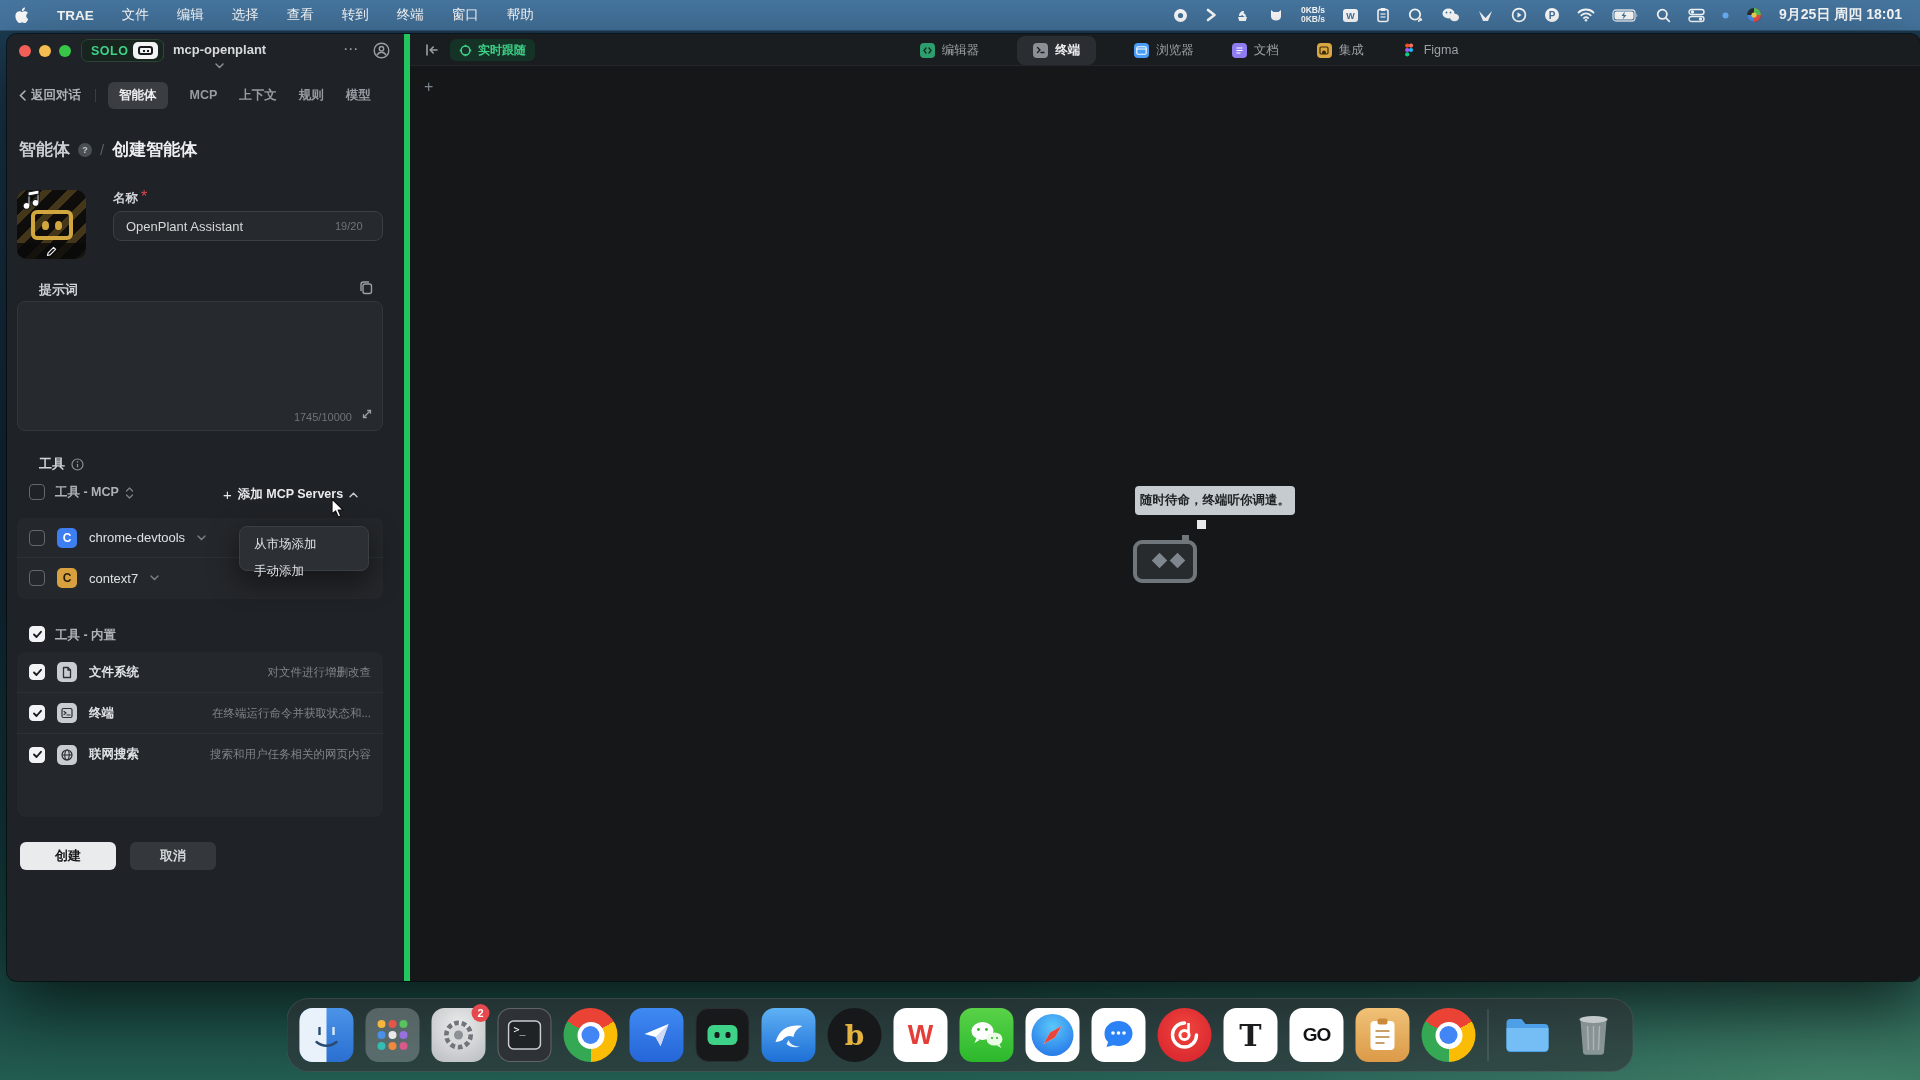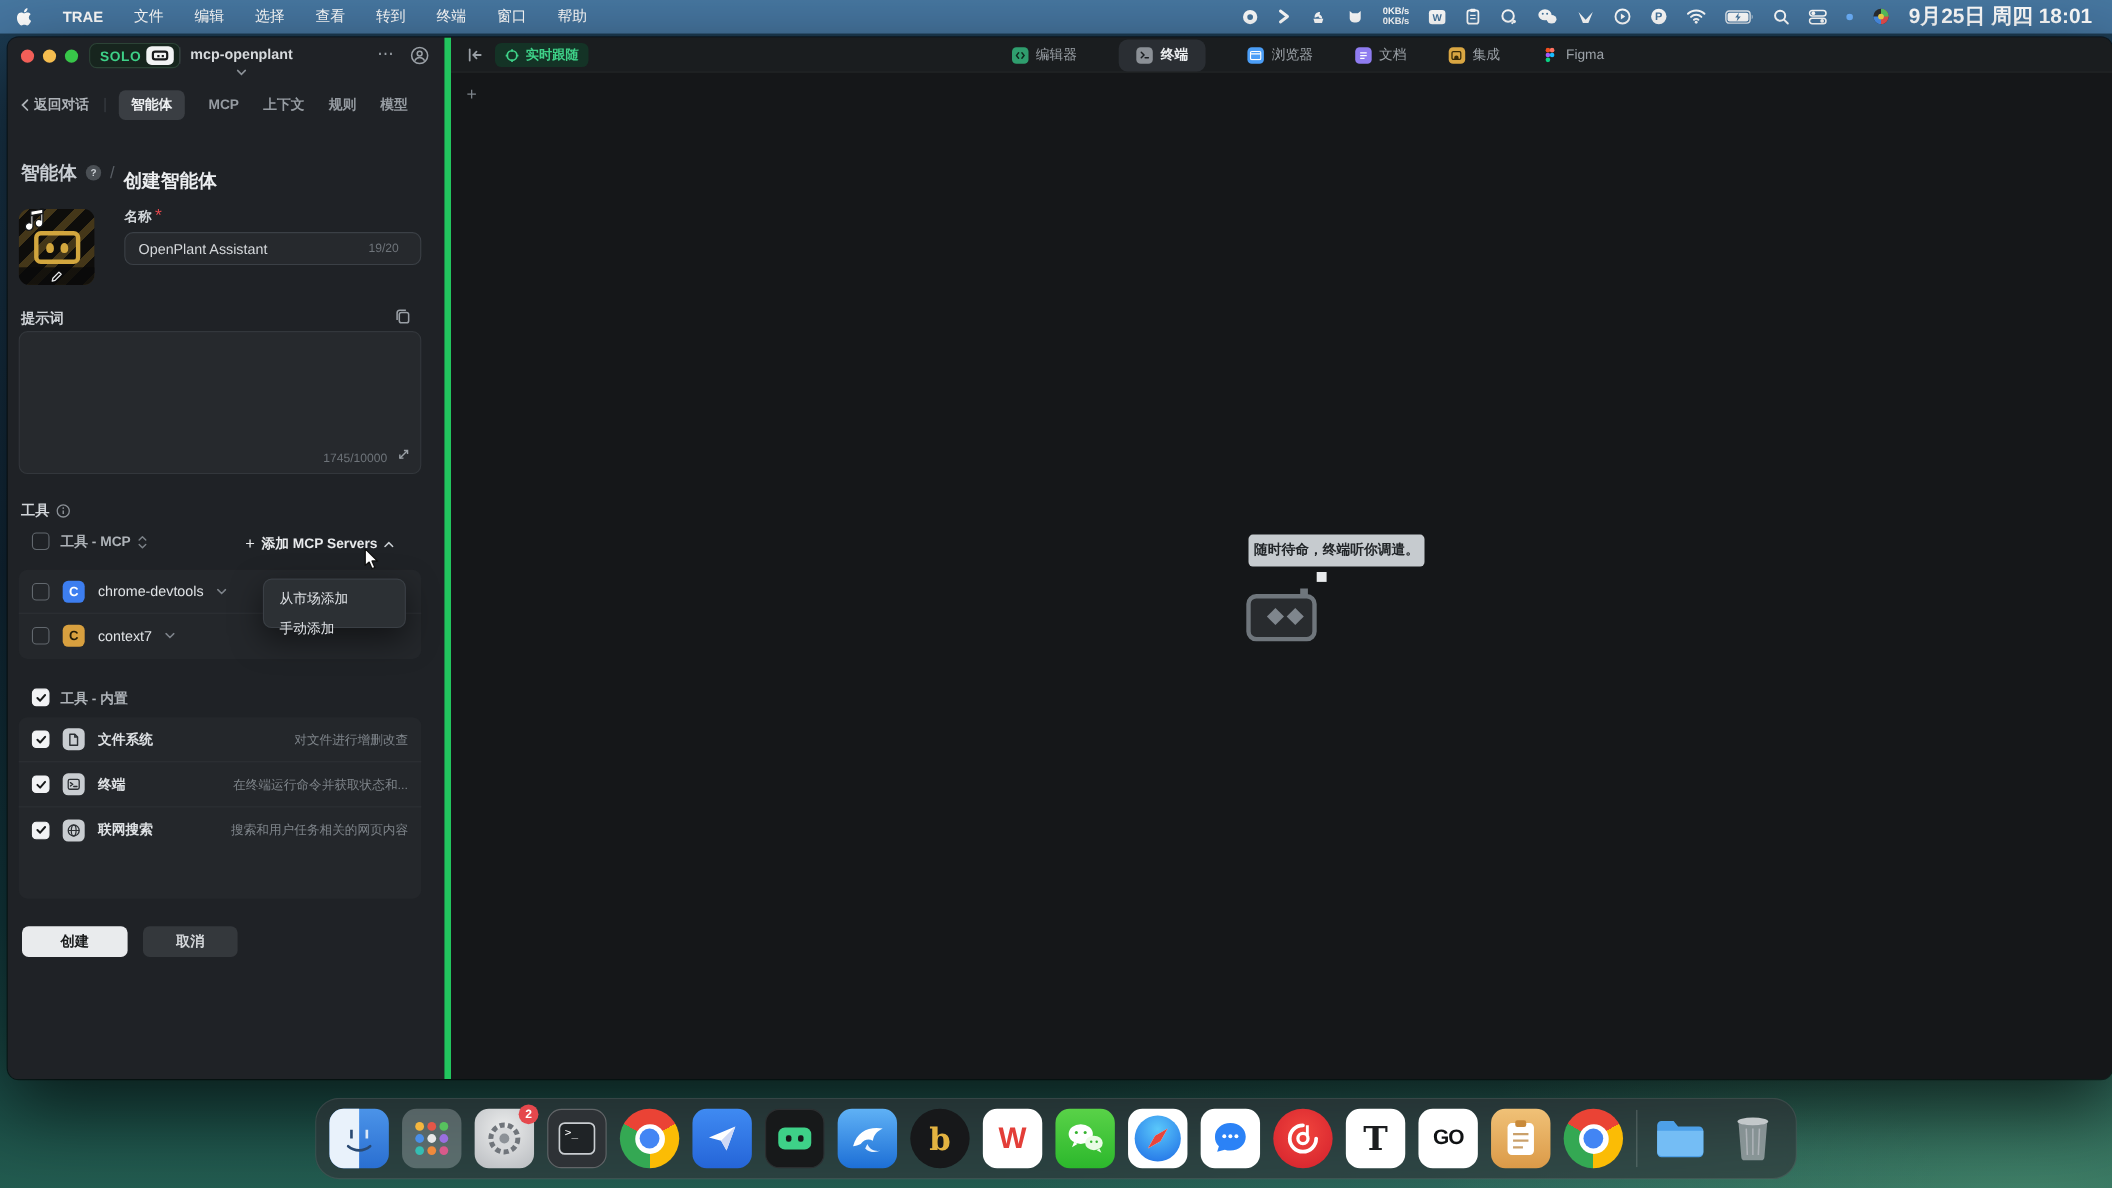--- a/index.html
+++ b/index.html
@@ -14,60 +14,60 @@
       linear-gradient(180deg,#4a7ba6 0px,#44749e 30px,#1c3b52 31px,#12293a 520px,#133c41 840px,#1d5149 1020px,#235c50 1080px);
   }
   
   .menubar { left:0; top:0; width:1920px; height:30px; background:rgba(70,118,160,.92);
     display:flex; align-items:center; color:#fff; font-size:13.5px; }
   .menubar .mitem { padding:0 14px; height:30px; display:flex; align-items:center; }
   .menubar .appname { font-weight:bold; }
   .mright { margin-left:auto; display:flex; align-items:center; gap:9px; padding-right:14px; }
   .mi { height:18px; display:flex; align-items:center; justify-content:center; padding:0 4px; }
   .netspeed { font-size:8.5px; line-height:9px; text-align:right; color:#fff; font-weight:bold; }
-  .mtime { font-size:19px; font-weight:bold; white-space:nowrap; padding-left:4px; }
+  .mtime { font-size:14px; font-weight:bold; white-space:nowrap; padding-left:4px; }
   
   .window { left:7px; top:34px; width:1913px; height:947px; border-radius:10px; overflow:hidden;
     background:#1e2124; box-shadow:0 24px 70px rgba(0,0,0,.65), 0 0 0 1px rgba(0,0,0,.55); }
   .leftcol { left:0; top:0; width:397px; height:947px; background:#1f2226; }
   .rightcol { left:397px; top:0; width:1516px; height:1070px; background:#151719; border-left:6px solid #22c55e; }
   .rheader { left:0; top:0; width:100%; height:32px; background:#1a1d1f; border-bottom:1px solid #232629; }
   .light { width:12px; height:12px; border-radius:50%; }
   .solo-badge { left:74px; top:5px; height:23px; display:flex; align-items:center; gap:5px;
     background:#17251e; border:1px solid #2c4336; border-radius:7px; padding:0 5px 0 9px; }
   .solo-txt { color:#3ed188; font-weight:bold; font-size:12.5px; letter-spacing:.5px; }
   .robot-chip { width:25px; height:17px; background:#f2f3f4; border-radius:5px; display:flex; align-items:center; justify-content:center; }
   .robot-face { width:15px; height:9px; border:2px solid #17191b; border-radius:3px; position:relative; }
   .robot-face:before, .robot-face:after { content:""; position:absolute; top:1.5px; width:2px; height:2px; background:#17191b; }
   .robot-face:before { left:2.5px; } .robot-face:after { right:2.5px; }
   .proj { color:#d7dadd; font-size:13px; font-weight:600; }
   .navrow { left:0; top:46px; width:397px; height:30px; display:flex; align-items:center; }
   .tab-pill { background:#3a3e43; color:#eceef0; font-weight:bold; border-radius:6px; padding:5px 11px; font-size:12.5px; }
   .tab-plain { color:#969ca2; font-size:12.5px; font-weight:600; }
   .crumb-sec { color:#c9ced3; font-size:17px; font-weight:600; }
-  .crumb-page { color:#eceef0; font-size:17px; font-weight:bold;margin-top:15px; }
+  .crumb-page { color:#eceef0; font-size:17px; font-weight:bold; }
   .qbadge { width:14px; height:14px; border-radius:50%; background:#4a4f54; color:#c9ced3; font-size:9px;
     display:flex; align-items:center; justify-content:center; font-weight:bold; }
   .avatar { left:10px; top:156px; width:69px; height:69px; border-radius:10px; background:#0e0d0b; overflow:hidden;
     background-image:repeating-linear-gradient(135deg, rgba(208,162,60,.28) 0 7px, rgba(0,0,0,0) 7px 18px); }
   .avatar-robot { position:absolute; left:14px; top:20px; width:42px; height:30px; border:4px solid #d2a63e; border-radius:6px; }
   .avatar-robot i { position:absolute; top:7px; width:7px; height:9px; background:#d2a63e; border-radius:50% 50% 45% 45%; }
   .avatar-robot i.l { left:7px; } .avatar-robot i.r { right:7px; }
   .avatar-edit { position:absolute; left:0; bottom:0; width:100%; height:16px; background:rgba(10,10,10,.8);
     display:flex; align-items:center; justify-content:center; }
   .field-label { color:#d0d4d8; font-size:12.5px; font-weight:bold; }
   .req { color:#e5484d; margin-left:3px; }
   .name-input { left:106px; top:177px; width:270px; height:30px; background:#26292d; border:1px solid #3b4046;
     border-radius:8px; color:#d5d8db; font-size:13px; padding:0 48px 0 12px; outline:none;
     font-family:"Liberation Sans","DejaVu Sans",sans-serif; }
   .counter { color:#6e747a; font-size:11px; }
   .prompt-box { left:10px; top:267px; width:366px; height:130px; background:#26292d; border:1px solid #33373c;
     border-radius:8px; overflow:hidden; }
   .prompt-text { position:absolute; left:12px; right:12px; top:-9px; color:#c6cad0; font-size:12px; line-height:20px; }
-  .sec-title { color:#d0d4d8; font-size:13px; font-weight:bold; }
+  .sec-title { color:#d0d4d8; font-size:13px; font-weight:bold;margin-left:20px; }
   .check { width:16px; height:16px; border-radius:4px; border:1.5px solid #62686e; background:transparent; }
   .check.on { background:#f2f3f5; border-color:#f2f3f5; display:flex; align-items:center; justify-content:center; }
   .group-label { color:#aeb3b8; font-size:12.5px; font-weight:600; }
   .addbtn { color:#e8eaec; font-size:12.5px; font-weight:bold; display:flex; align-items:center; gap:6px; }
   .panel-box { background:#24272b; border-radius:8px; }
   .srv-row { display:flex; align-items:center; height:40px; padding:0 12px; gap:12px; }
   .cchip { width:20px; height:20px; border-radius:5px; display:flex; align-items:center; justify-content:center;
     font-size:12px; font-weight:bold; }
   .srv-name { color:#dfe2e5; font-size:13px; }
   .dropdown { left:232px; top:492px; width:130px; height:45px; background:#2c3034; border:1px solid #3a3f45;

